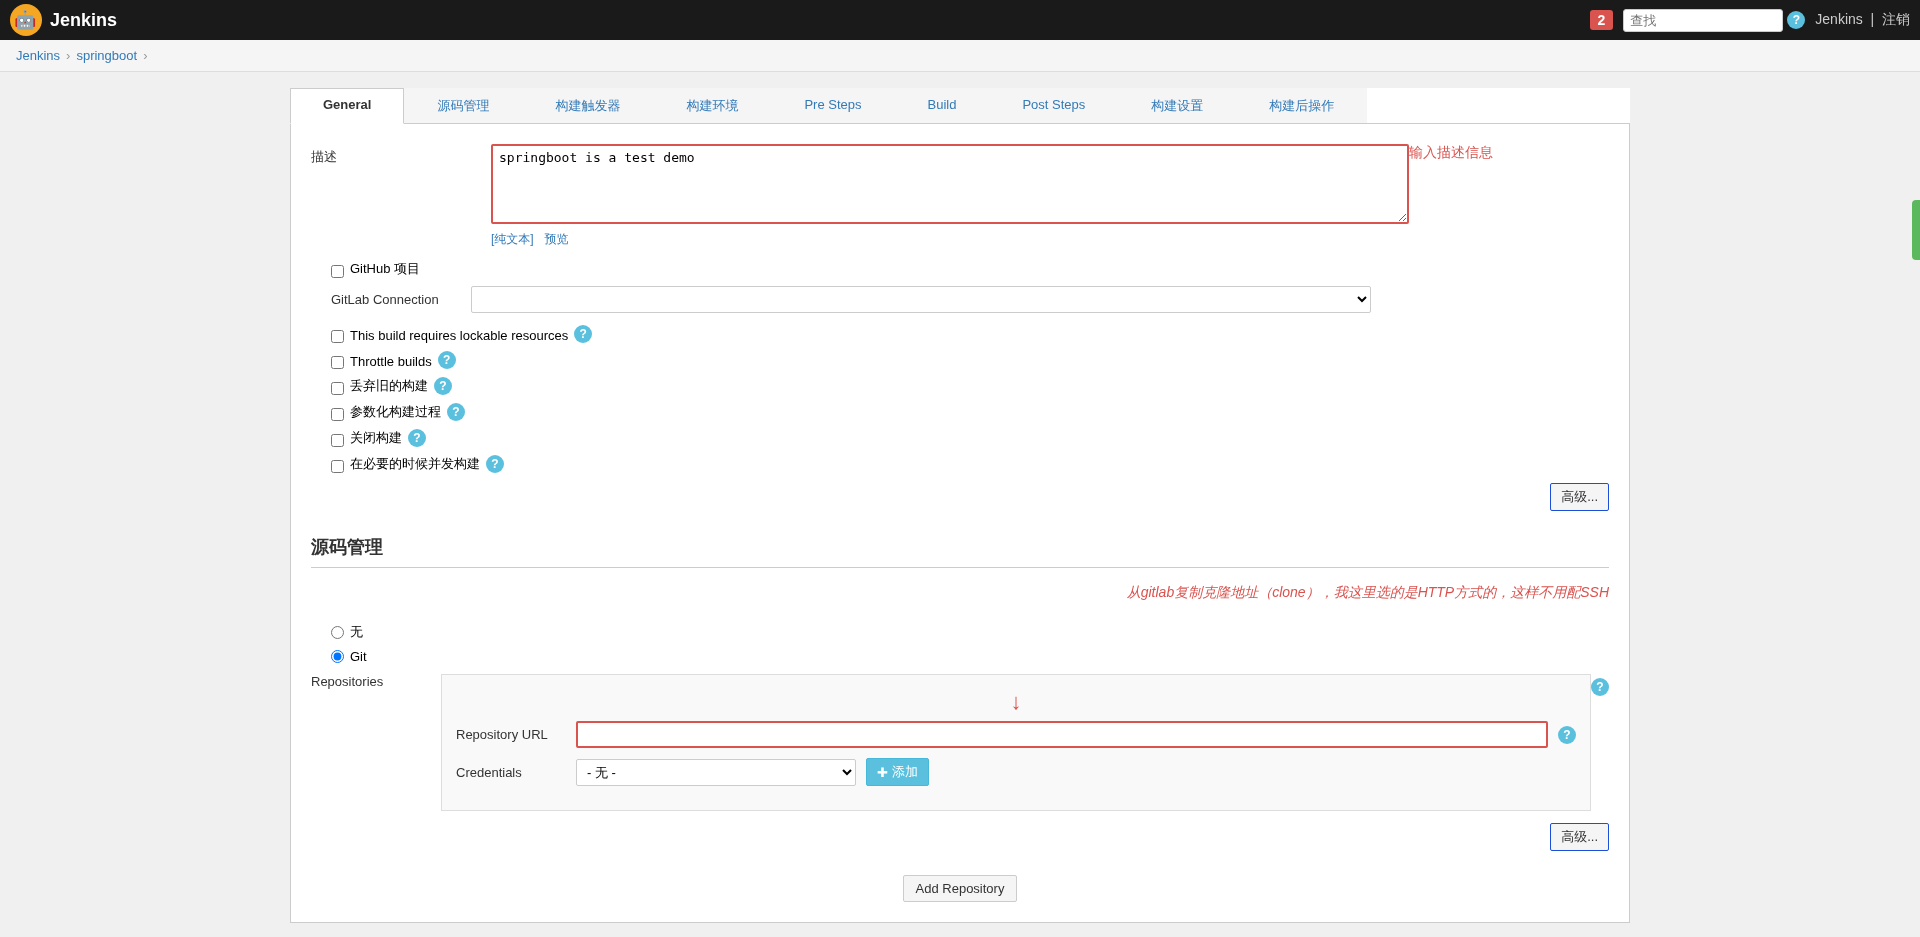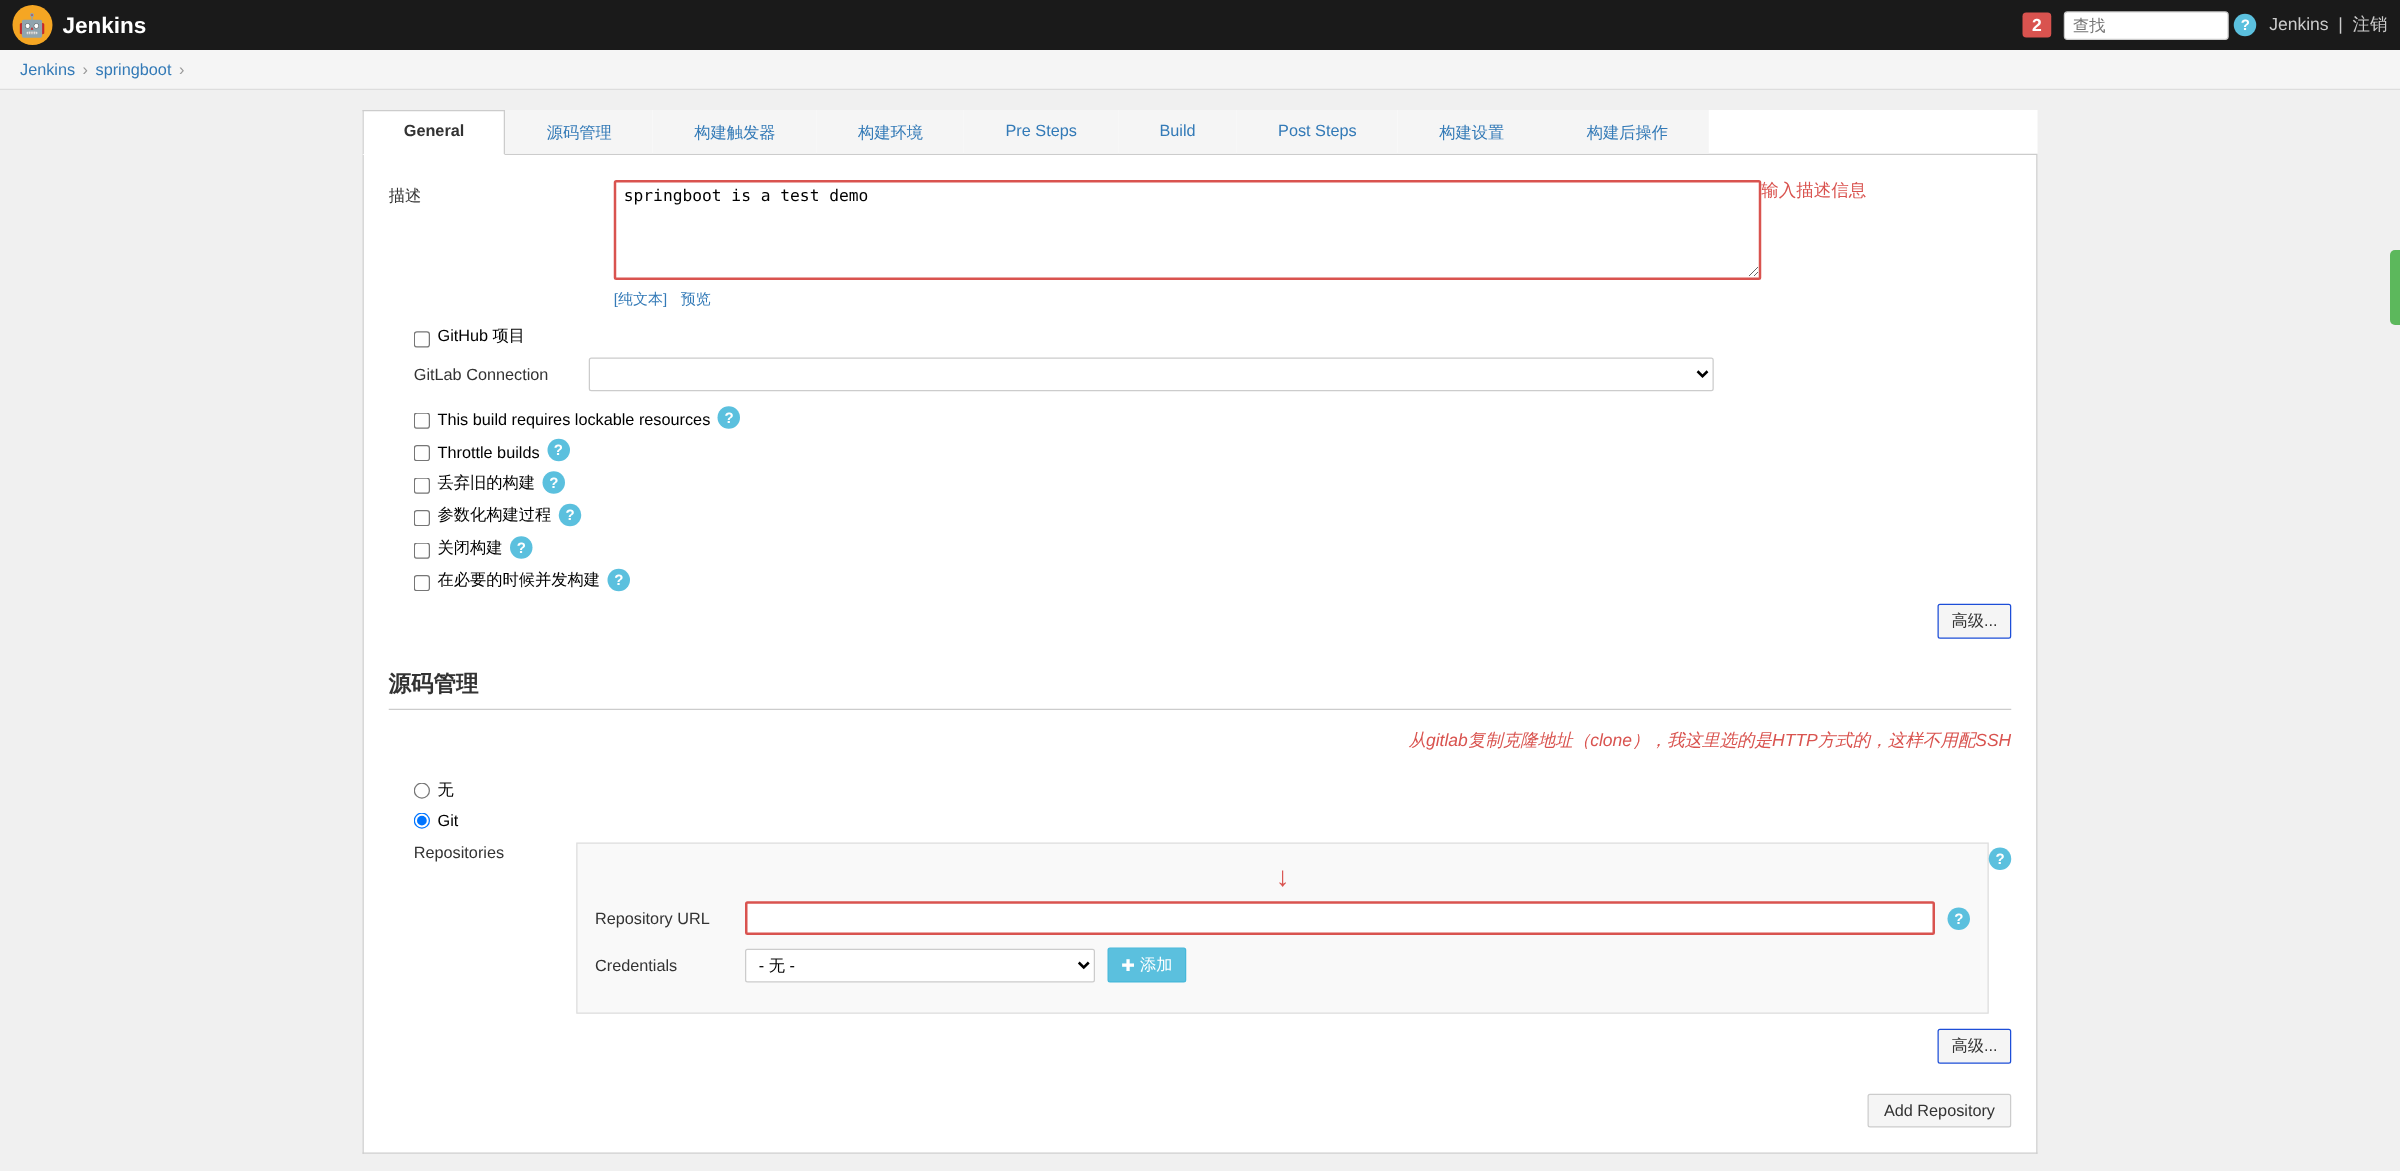--- a/index.html
+++ b/index.html
@@ -36,21 +36,21 @@
     .navbar-search {
       display: flex;
       align-items: center;
       gap: 4px;
     }
     .navbar-search input {
       padding: 3px 6px;
       border: 1px solid #ccc;
       border-radius: 3px;
       font-size: 13px;
-      width: 132px;
+      width: 160px;
     }
     .navbar-user {
       color: #ccc;
       font-size: 14px;
     }
     .navbar-user a {
       color: #ccc;
       text-decoration: none;
     }
 
@@ -261,21 +261,21 @@
       font-size: 13px;
       border-radius: 2px;
       cursor: pointer;
       color: #333;
     }
 
     
     .action-row {
       display: flex;
       align-items: center;
-      justify-content: flex-end;
+      justify-content: center;
       gap: 8px;
       margin-top: 14px;
       padding-top: 10px;
     }
     .add-repo-btn {
       background: #f5f5f5;
       border: 1px solid #ccc;
       padding: 5px 12px;
       font-size: 13px;
       border-radius: 2px;
@@ -446,21 +446,21 @@
     <div class="radio-row">
       <input type="radio" name="scm" style="">
       <span>无</span>
     </div>
 
     <div class="radio-row">
       <input type="radio" name="scm" checked="" style="">
       <span>Git</span>
     </div>
 
-    <div class="form-row" style="margin-left:20px; margin-top:10px;">
+    <div class="form-row" style="margin-top:10px;">
       <div class="repo-label">Repositories</div>
       <div class="repo-box">
 
         <div style="text-align:center; margin-bottom:6px; color:#d9534f; font-size:22px;">↓</div>
 
         <div class="repo-field-row">
           <span class="repo-field-label">Repository URL</span>
           <input type="text" class="repo-url-input form-input" style="">
           <span class="qmark">?</span>
         </div>

